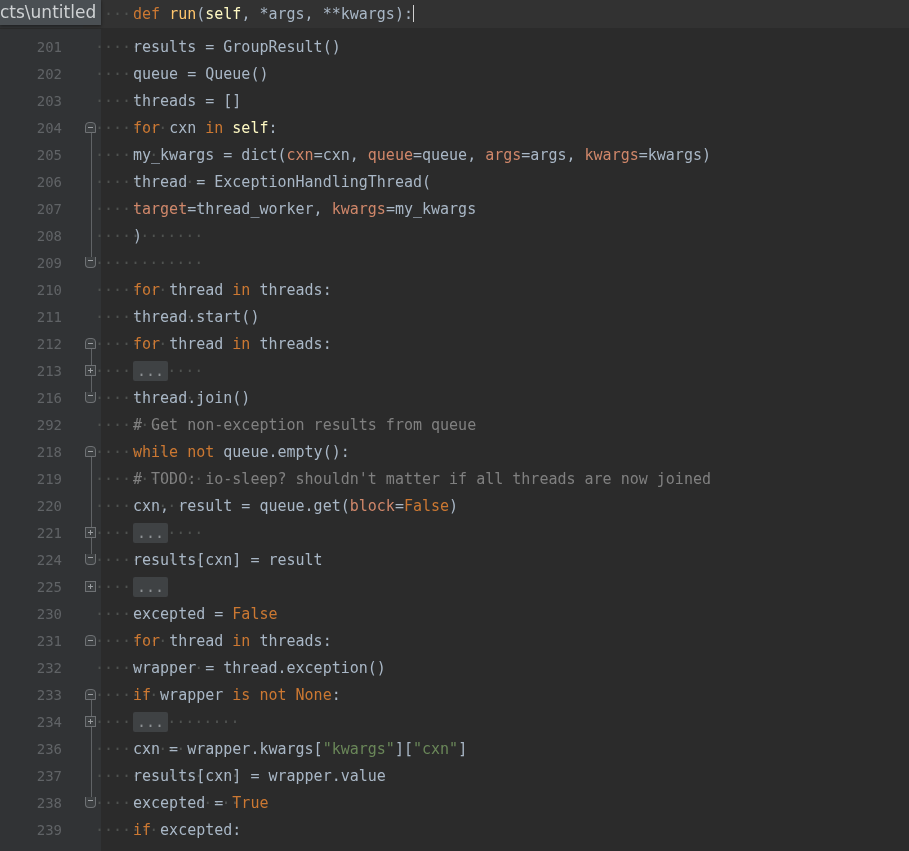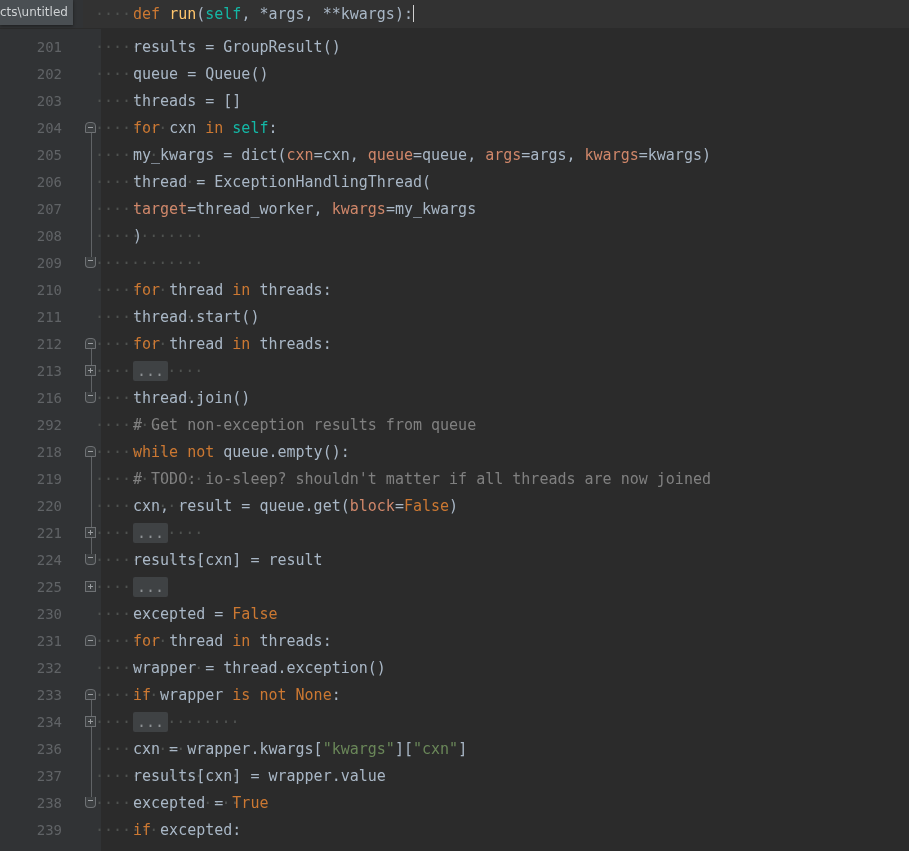--- a/index.html
+++ b/index.html
@@ -34,21 +34,21 @@
     display:inline-block;width:1px;height:17px;background:#d0d0d0;
     vertical-align:-3px;margin-left:0px;
   }
 
   
   .crumb{
     position:absolute;left:0;top:0;z-index:60;
     height:25px;line-height:25px;padding:0 5px 0 0;
     background:#4a4f53;color:#cfd2d4;
     font-family:"DejaVu Sans","Liberation Sans",sans-serif;
-    font-size:12px;white-space:nowrap;
+    font-size:17px;white-space:nowrap;
     box-shadow:0 1px 3px rgba(0,0,0,.45);
   }
 
   
   .gutter{
     position:absolute;left:0;top:28px;width:83px;height:823px;
     background:#313335;
   }
   .foldstrip{
     position:absolute;left:83px;top:28px;width:18px;height:823px;
@@ -90,21 +90,21 @@
   .fm.end i:after{content:"";position:absolute;left:2px;top:3px;width:5px;height:1px;background:#9a9da0;}
 
   
   .fold{
     background:#3f4244;color:#8d9194;padding:1px 4px;border-radius:2px;
   }
 
   
   .kw   {color:#cc7832;}            
   .fn   {color:#ffc66d;}            
-  .self {color:#14b8a6;}            
+  .self {color:#fef9c3;}            
   .kwarg{color:#d0876a;}            
   .const{color:#cc7832;}            
   .str  {color:#6a8759;}            
   .cmt  {color:#808080;}            
   .op   {color:#a9b7c6;}
 </style>
 </head>
 <body>
 
 <div id="editor">

